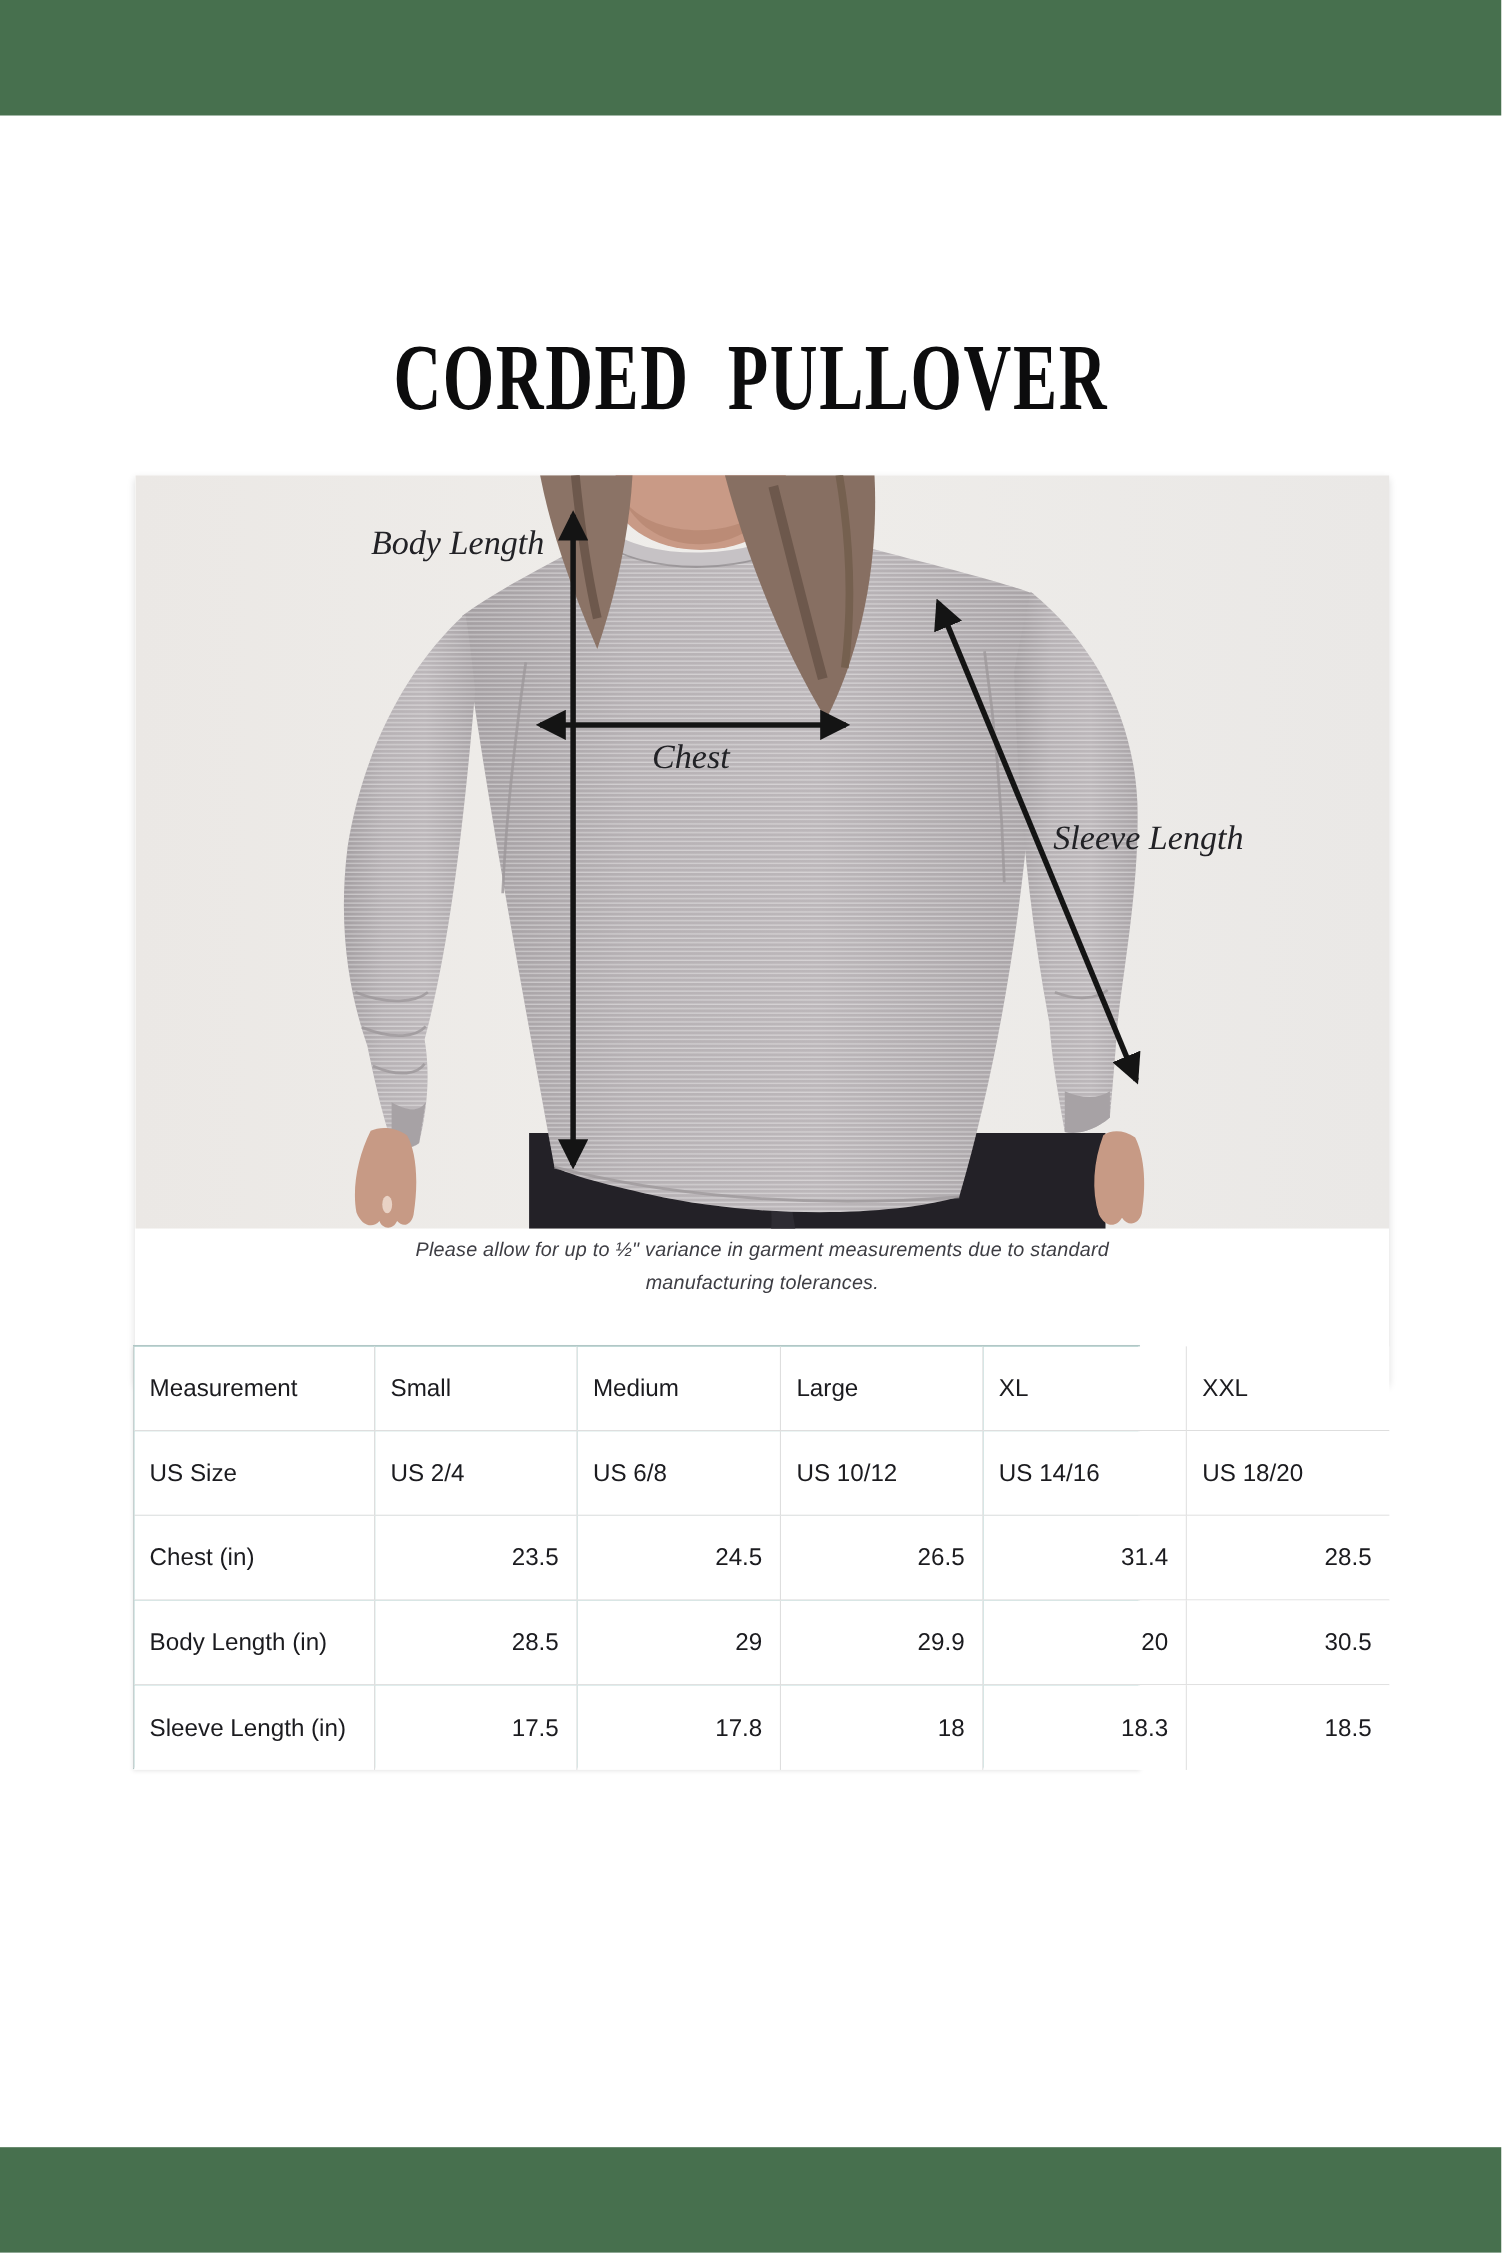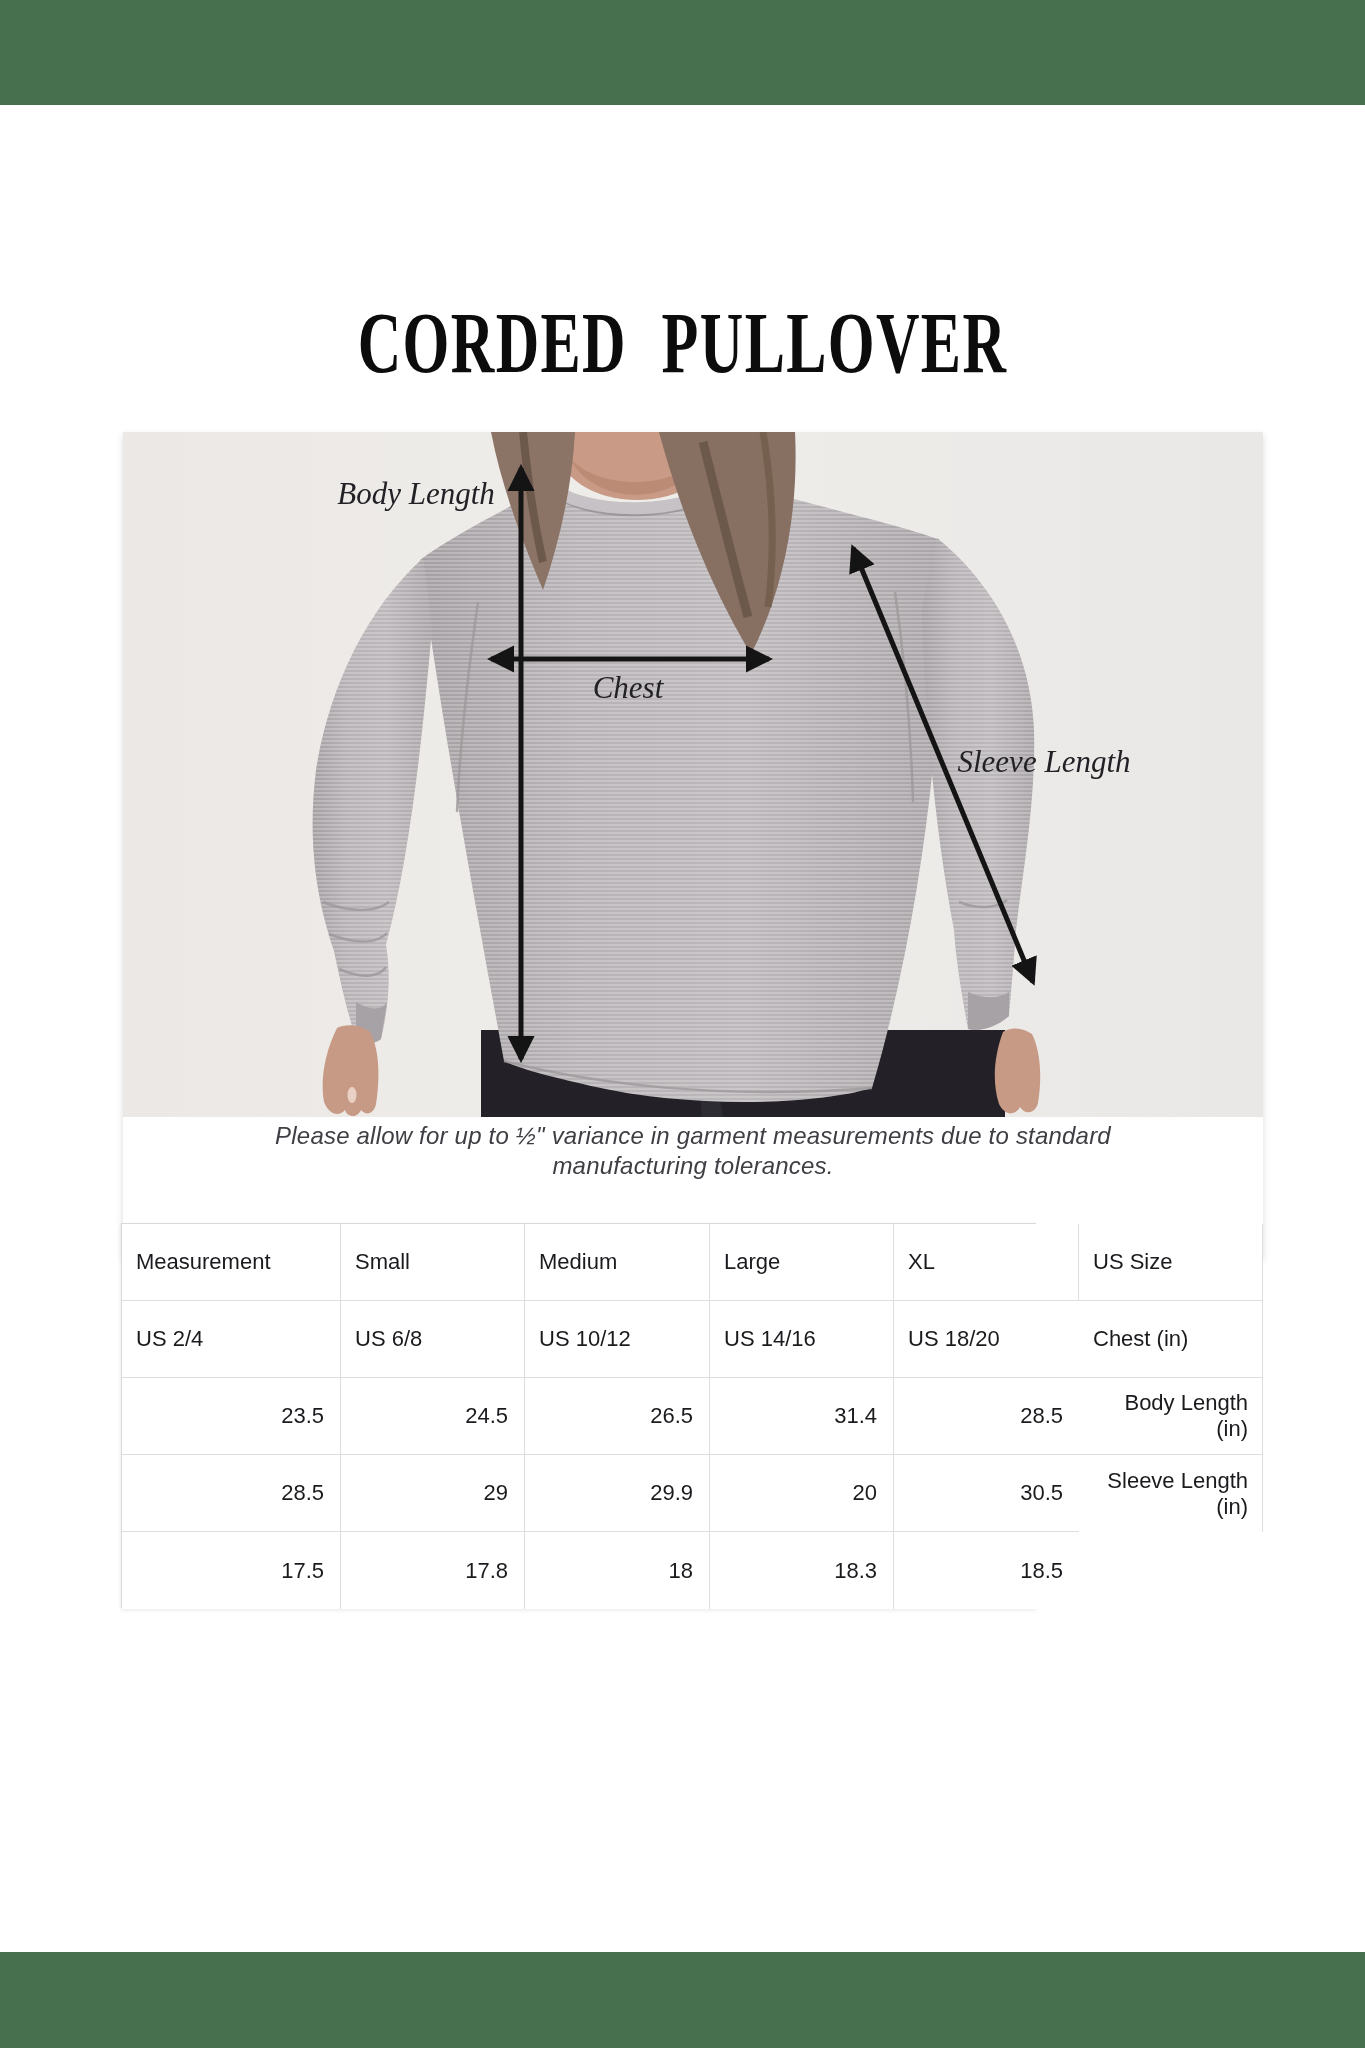--- a/index.html
+++ b/index.html
@@ -31,21 +31,21 @@
   .diagram-label {
     font-family:"Liberation Serif", serif; font-style:italic;
     font-size:31px; fill:#222226;
   }
   .arrow { stroke:var(--arrow-black,#141414); stroke-width:5; fill:none; }
   .arrow-head { fill:var(--arrow-black,#141414); }
 
   .disclaimer {
     position:absolute; left:113px; top:1121px; width:1160px;
     text-align:center; font-style:italic;
-    font-size:24px; line-height:30px; letter-spacing:0.2px;
+    font-size:18px; line-height:30px; letter-spacing:0.2px;
     color:#3E3E44;
   }
 
   .size-table {
     position:absolute; left:121px; top:1223px; width:915px; height:385px;
     display:grid;
     grid-template-columns:219px 184px 185px 184px 185px 184px;
     grid-template-rows:repeat(5,77px);
     background:#0f766e;
     border:1px solid var(--table-border,#D9D9D9);
@@ -159,20 +159,21 @@
   <div>Please allow for up to ½" variance in garment measurements due to standard</div>
   <div>manufacturing tolerances.</div>
 </div>
 
 <div class="size-table">
   <div class="cell">Measurement</div>
   <div class="cell">Small</div>
   <div class="cell">Medium</div>
   <div class="cell">Large</div>
   <div class="cell">XL</div>
+  <div class="cell col6">XXL</div>
 
   <div class="cell">US Size</div>
   <div class="cell">US 2/4</div>
   <div class="cell">US 6/8</div>
   <div class="cell">US 10/12</div>
   <div class="cell">US 14/16</div>
   <div class="cell col6">US 18/20</div>
 
   <div class="cell">Chest (in)</div>
   <div class="cell num">23.5</div>

